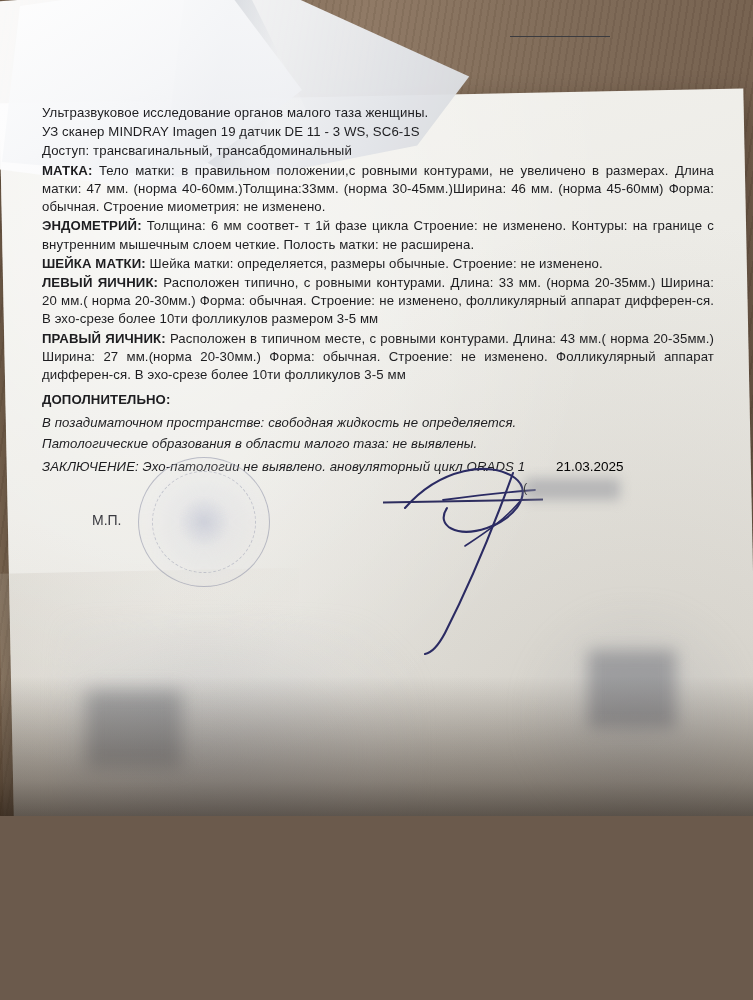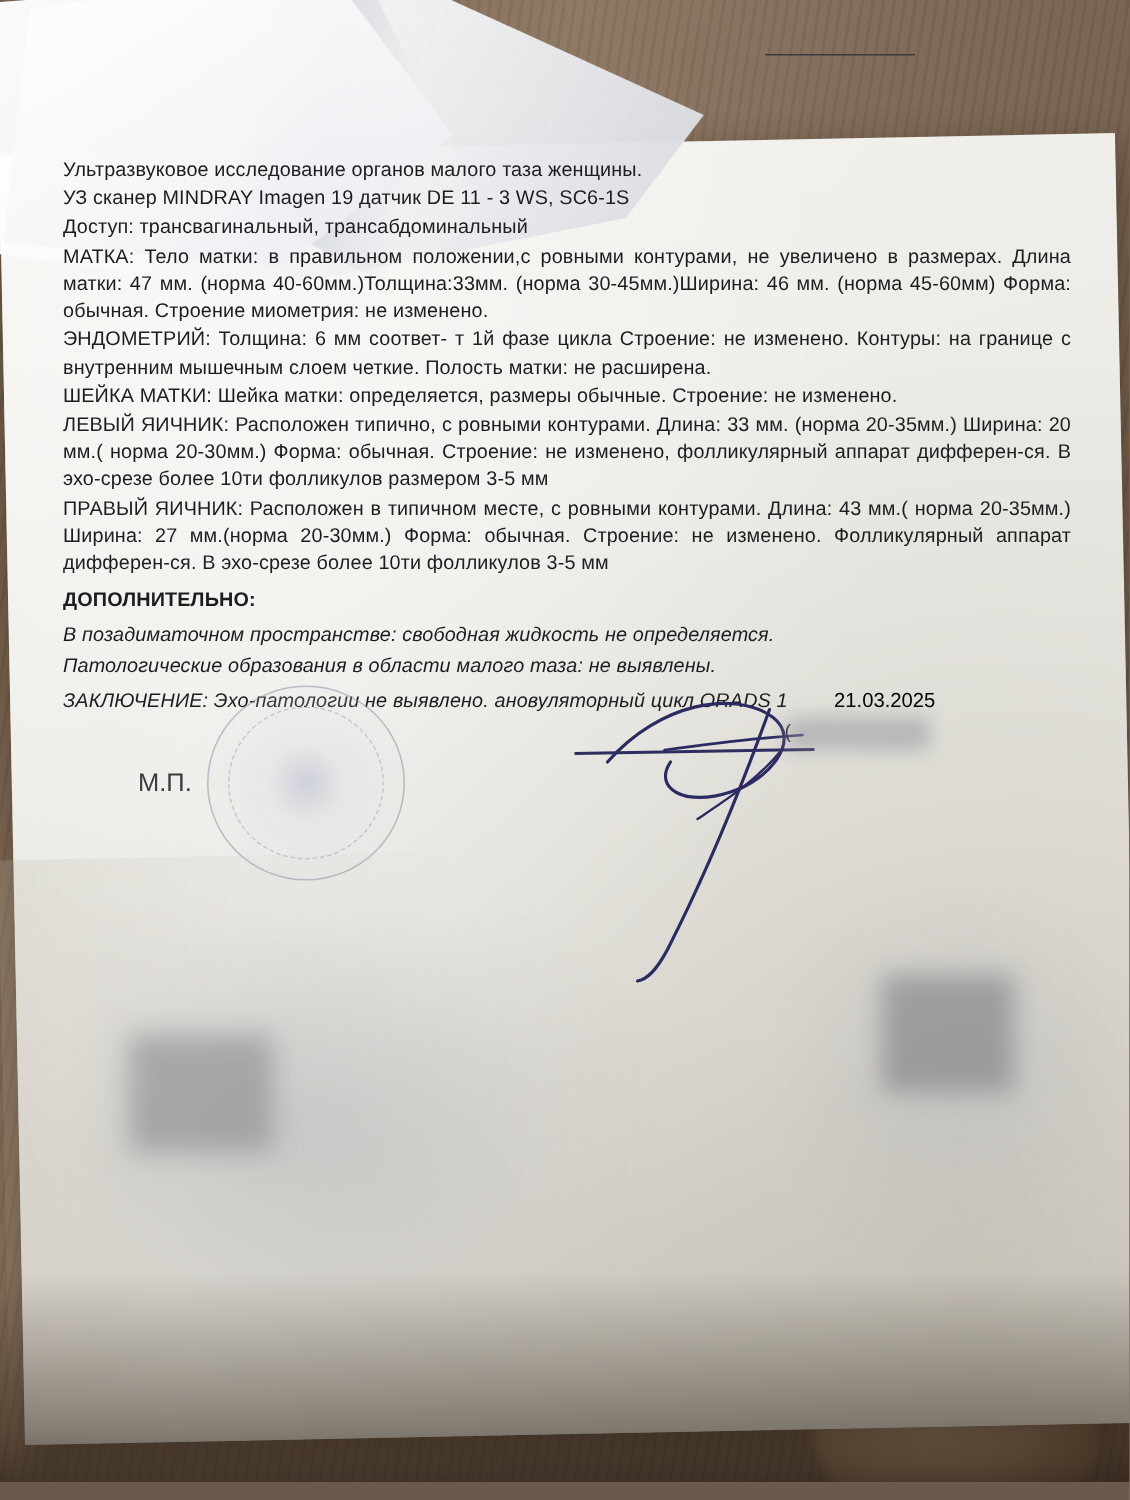--- a/index.html
+++ b/index.html
@@ -3,21 +3,21 @@
 <meta charset="utf-8">
 <style>
   html, body {
     margin: 0;
     padding: 0;
     background: #6b5a4c;
   }
   #page {
     position: relative;
     width: 753px;
-    height: 988px;
+    height: 816px;
     overflow: hidden;
     font-family: "Liberation Sans", sans-serif;
     background: #8a7460;
   }
   
   .desk {
     position: absolute;
     inset: 0;
     background:
       linear-gradient(105deg, #6f5a47 0%, #806a54 18%, #8d7762 38%, #7d6855 60%, #6a5544 100%);
@@ -120,21 +120,21 @@
     width: 672px;
     color: #1d1d20;
     font-size: 13.2px;
     line-height: 1.38;
     letter-spacing: 0.1px;
   }
   .content .row {
     margin-bottom: 1px;
     text-align: justify;
   }
-  .lbl { font-weight: normal; }
+  .lbl { font-weight: bold; }
   .top-hidden {
     position: absolute;
     left: 120px;
     top: 48px;
     width: 300px;
     color: #222;
     font-size: 13.5px;
     font-weight: bold;
   }
   .rule {
@@ -175,21 +175,21 @@
     position: absolute;
     inset: 40px;
     border-radius: 50%;
     background: radial-gradient(circle, rgba(180,185,205,0.45) 0%, rgba(255,255,255,0) 75%);
     filter: blur(2px);
   }
   .mp {
     position: absolute;
     left: 92px;
     top: 512px;
-    font-size: 17px;
+    font-size: 14px;
     color: #3a3a40;
   }
 
   
   .sig {
     position: absolute;
     left: 395px;
     top: 448px;
     width: 230px;
     height: 210px;

